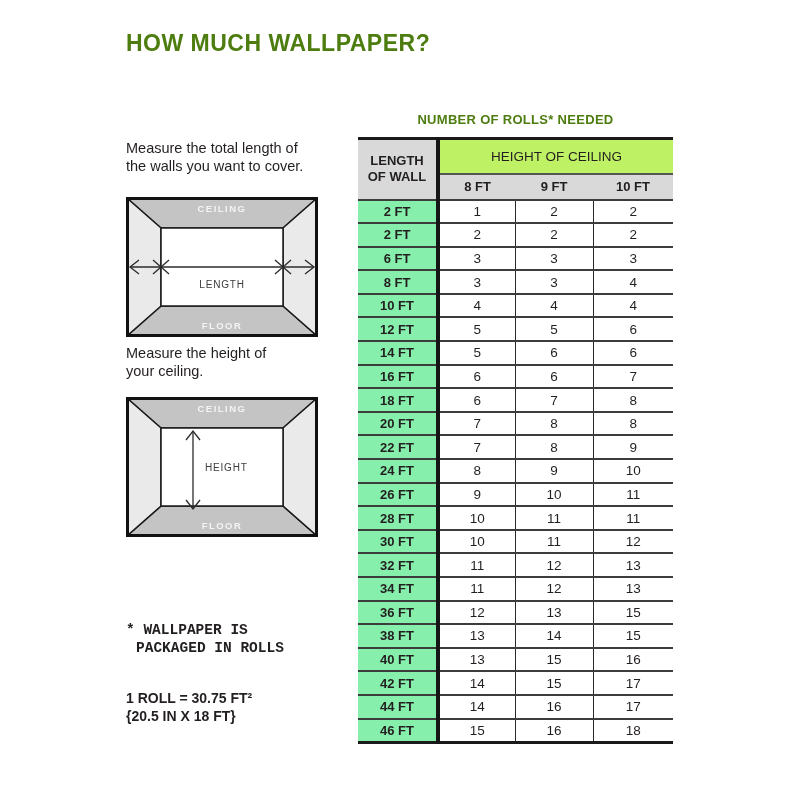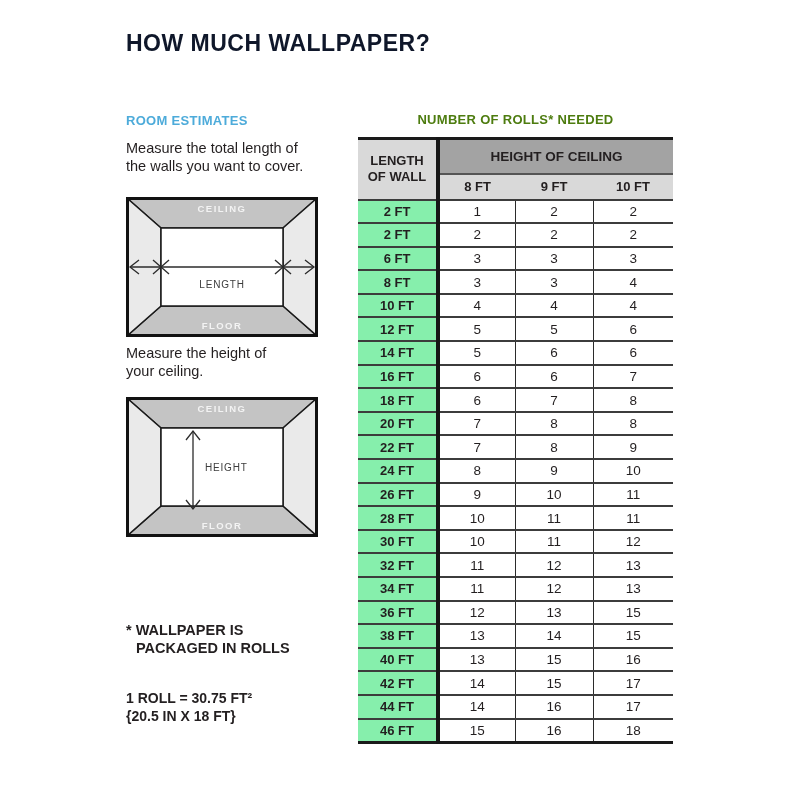--- a/index.html
+++ b/index.html
@@ -3,39 +3,39 @@
 <meta charset="utf-8">
 <style>
   * { margin:0; padding:0; box-sizing:border-box; }
   html,body { background:#ffffff; }
   .page {
     position:relative; width:800px; height:800px; background:#ffffff;
     font-family:"Liberation Sans", sans-serif; color:#231f20; overflow:hidden;
   }
   .page-title {
     position:absolute; left:126px; top:30px;
-    font-size:23px; font-weight:bold; color:#0f172a; letter-spacing:0.5px;
+    font-size:23px; font-weight:bold; color:#4d7c0f; letter-spacing:0.5px;
   }
   .left-col { position:absolute; left:126px; top:113px; width:215px; }
   .section-heading {
     font-size:13px; font-weight:bold; color:#4dabda; letter-spacing:0.3px;
   }
   .step { position:absolute; left:126px; font-size:14.5px; line-height:17.5px; color:#231f20; }
   .step1 { top:140px; }
   .step2 { top:345px; }
   .step3 { top:549px; }
   .diagram { position:absolute; left:126px; width:192px; height:140px; }
   .diagram1 { top:197px; }
   .diagram2 { top:397px; }
   svg text { font-family:"Liberation Sans", sans-serif; }
   .room-label { font-size:9.5px; font-weight:bold; fill:#f3f3f3; letter-spacing:1.5px; }
   .dim-label { font-size:10px; fill:#3c3c3c; letter-spacing:0.8px; }
   .footnote {
     position:absolute; left:126px; top:621px;
-    font-size:14.5px; line-height:18px; font-weight:bold;
+    font-size:14.5px; line-height:18px; font-weight:bold;font-family:Liberation Mono, monospace;
   }
   .footnote .indent { padding-left:10px; }
   .roll-info {
     position:absolute; left:126px; top:666px;
     font-size:14px; line-height:17.5px; font-weight:bold;margin-top:24px;
   }
   .table-heading {
     position:absolute; left:358px; top:112px; width:315px;
     text-align:center; font-size:13px; font-weight:bold; color:#4d7c0f; letter-spacing:0.3px;
   }
@@ -47,21 +47,21 @@
   table.rolls col.c1 { width:80px; }
   table.rolls col.c2 { width:77px; }
   table.rolls col.c3 { width:78px; }
   table.rolls col.c4 { width:80px; }
   table.rolls th, table.rolls td { padding:0; text-align:center; vertical-align:middle; }
   th.corner {
     background:#d9d9d9; font-size:13px; font-weight:bold; line-height:16px;
     border-right:4px solid #161616; border-bottom:2px solid #3c3c3c;
   }
   th.group {
-    background:#a3a3a3; font-size:13.5px; font-weight:bold; height:35px;
+    background:#bef264; font-size:13.5px; font-weight:normal; height:35px;
     border-bottom:2px solid #555;
   }
   th.sub {
     background:#d9d9d9; font-size:13px; font-weight:bold; height:26px;
     border-bottom:2px solid #3c3c3c;
   }
   table.rolls tbody th {
     background:#86efac; font-size:13px; font-weight:bold;
     border-right:4px solid #161616; border-bottom:2px solid #3c3c3c; height:23.6px;
   }
@@ -70,23 +70,20 @@
   }
   table.rolls tbody td + td { border-left:1.5px solid #2b2b2b; }
 </style>
 </head>
 <body>
 
 <div class="page">
 
   <div class="page-title">HOW MUCH WALLPAPER?</div>
 
-  <div class="left-col">
-    <div class="section-heading">ROOM ESTIMATES</div>
-  </div>
 
   <div class="step step1">
     <div>Measure the total length of</div>
     <div>the walls you want to cover.</div>
   </div>
 
   <svg class="diagram diagram1" viewBox="0 0 192 140">
     <polygon points="2,2 190,2 157,31 35,31" fill="#c4c4c4" stroke="#1a1a1a" stroke-width="1.5"></polygon>
     <polygon points="2,138 190,138 157,109 35,109" fill="#c4c4c4" stroke="#1a1a1a" stroke-width="1.5"></polygon>
     <polygon points="2,2 35,31 35,109 2,138" fill="#eaeaea" stroke="#1a1a1a" stroke-width="1.5"></polygon>

